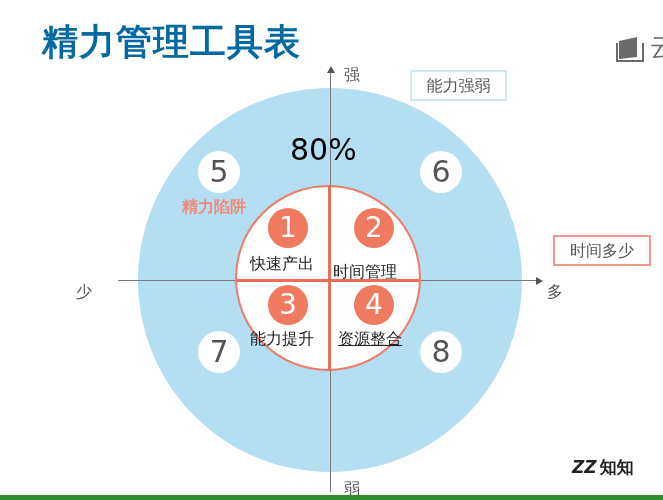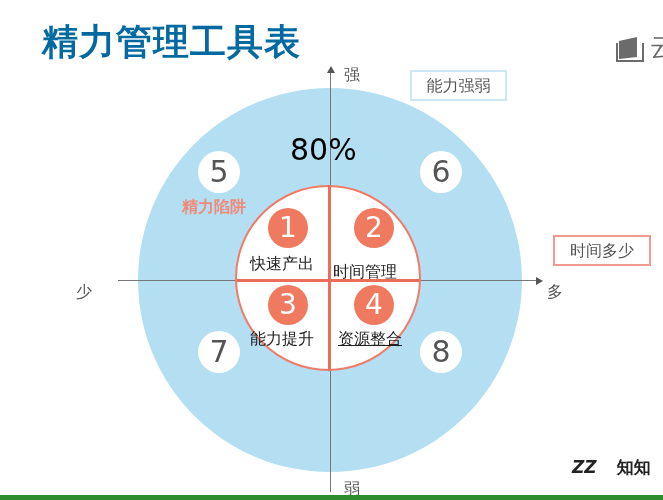--- a/index.html
+++ b/index.html
@@ -99,16 +99,16 @@
 <div class="abs sal-circle" style="left:354px;top:208px;">2</div>
 <div class="abs sal-circle" style="left:268px;top:285px;">3</div>
 <div class="abs sal-circle" style="left:354px;top:285px;">4</div>
 
 <div class="abs q-label" style="left:250px;top:255px;">快速产出</div>
 <div class="abs q-label" style="left:333px;top:255px;margin-top:8px;">时间管理</div>
 <div class="abs q-label" style="left:250px;top:330px;">能力提升</div>
 <div class="abs q-label" style="left:338px;top:330px;text-decoration:underline;">资源整合</div>
 
 <div class="abs logo">
-  <span style="font-style:italic;margin-right:20px;">ZZ</span><span>知知</span>
+  <span style="font-style:italic;margin-right:3px;">ZZ</span><span>知知</span>
 </div>
 
 <div class="abs green-bar"></div>
 
 </body></html>

